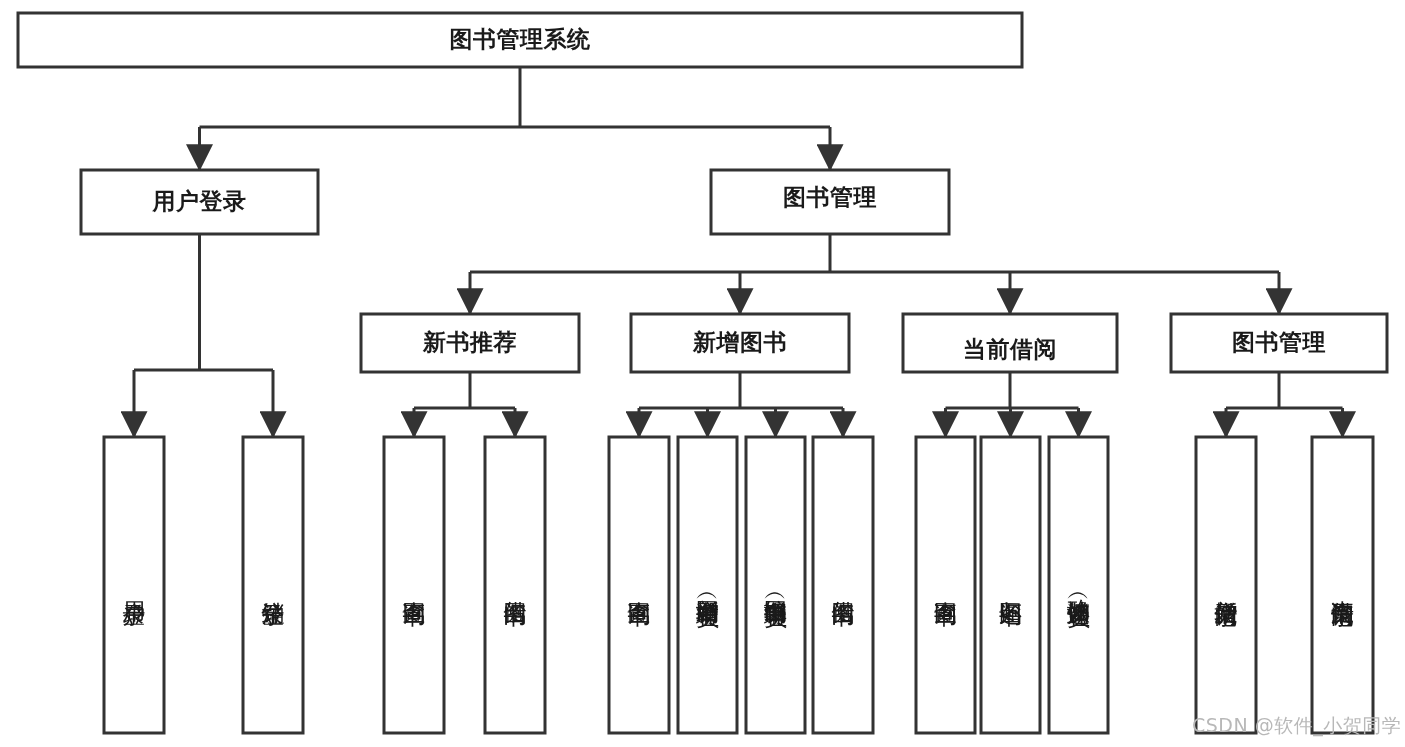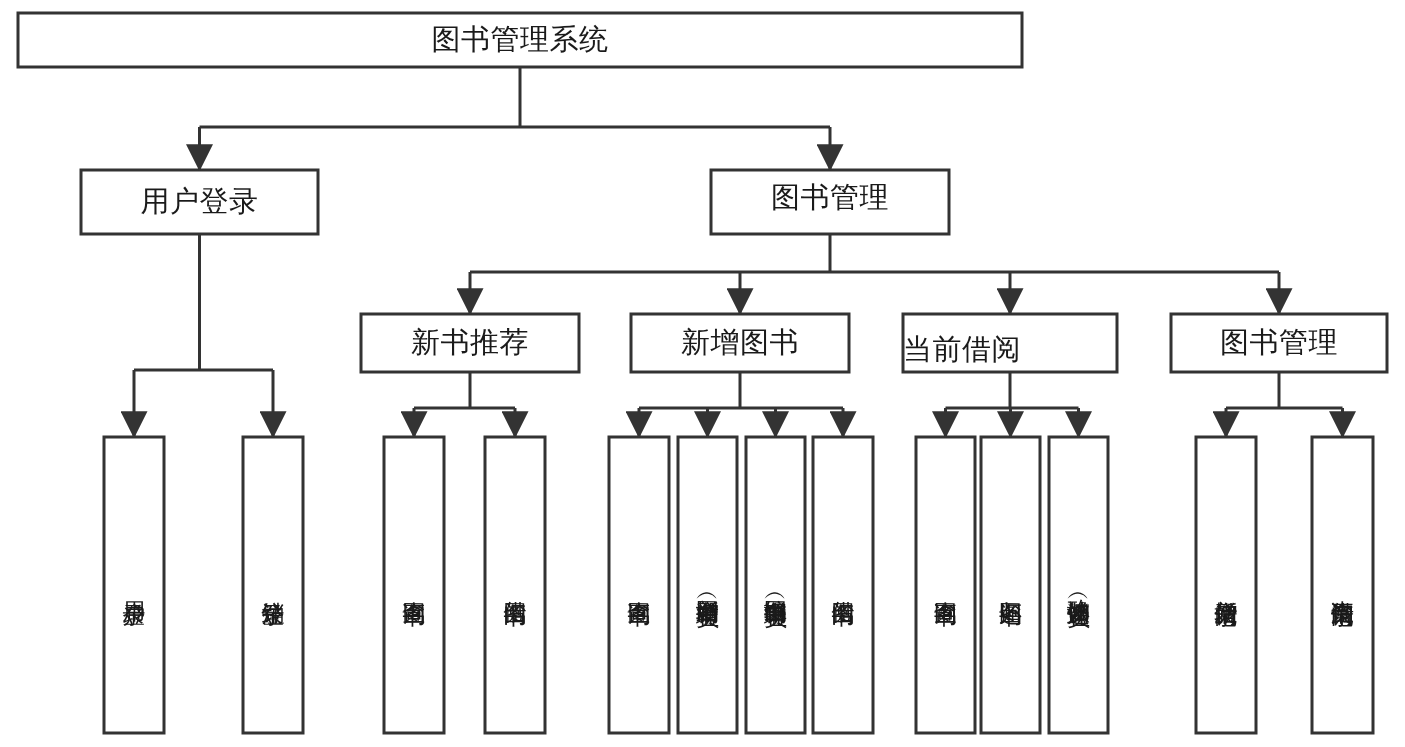--- a/index.html
+++ b/index.html
@@ -41,25 +41,26 @@
     fill: #333333;
     stroke: none;
   }
   
   .h-label {
     position: absolute;
     display: flex;
     align-items: center;
     justify-content: center;
     color: #1a1a1a;
-    font-size: 29px;
+    font-size: 23px;
     line-height: 1.1;
     letter-spacing: 0.5px;
     white-space: nowrap;
     pointer-events: none;
+    font-weight: bold;
   }
   
   .v-label {
     position: absolute;
     display: flex;
     align-items: center;
     justify-content: center;
     color: #1a1a1a;
     font-size: 23px;
     line-height: 1.18;
@@ -147,31 +148,32 @@
         <line x1="1342.5" y1="408" x2="1342.5" y2="436" class="link-line" marker-end="url(#arrow)"></line>
       </g>
   </svg>
 
   <div id="labels-layer">
       <div class="h-label" style="left: 18px; top: 13px; width: 1004px; height: 54px;">图书管理系统</div>
       <div class="h-label" style="left: 81px; top: 170px; width: 237px; height: 64px;">用户登录</div>
       <div class="h-label" style="left: 711px; top: 170px; width: 238px; height: 56px;">图书管理</div>
       <div class="h-label" style="left: 361px; top: 314px; width: 218px; height: 58px;">新书推荐</div>
       <div class="h-label" style="left: 631px; top: 314px; width: 218px; height: 58px;">新增图书</div>
-      <div class="h-label" style="left: 855px; top: 314px; width: 214px; height: 71px;">当前借阅</div>
+      <div class="h-label" style="left: 903px; top: 314px; width: 214px; height: 71px;">当前借阅</div>
       <div class="h-label" style="left: 1171px; top: 314px; width: 216px; height: 58px;">图书管理</div>
       <div class="v-label" style="left: 104px; top: 437px; width: 60px; height: 296px;">用户登录</div>
       <div class="v-label" style="left: 243px; top: 437px; width: 60px; height: 296px;">注销登录</div>
       <div class="v-label" style="left: 384px; top: 437px; width: 60px; height: 296px;">查询图书</div>
       <div class="v-label" style="left: 485px; top: 437px; width: 60px; height: 296px;">借阅图书</div>
       <div class="v-label" style="left: 609px; top: 437px; width: 60px; height: 296px;">查询图书</div>
       <div class="v-label" style="left: 678px; top: 437px; width: 59px; height: 296px;">新增图书（管理员）</div>
       <div class="v-label" style="left: 746px; top: 437px; width: 59px; height: 296px;">编辑图书（管理员）</div>
       <div class="v-label" style="left: 813px; top: 437px; width: 60px; height: 296px;">借阅图书</div>
       <div class="v-label" style="left: 916px; top: 437px; width: 59px; height: 296px;">查询图书</div>
       <div class="v-label" style="left: 981px; top: 437px; width: 59px; height: 296px;">归还图书</div>
       <div class="v-label" style="left: 1049px; top: 437px; width: 59px; height: 296px;">确认归还（管理员）</div>
       <div class="v-label" style="left: 1196px; top: 437px; width: 60px; height: 296px;">新增借阅记录</div>
       <div class="v-label" style="left: 1312px; top: 437px; width: 61px; height: 296px;">查询借阅记录</div>
     </div>
 
+  <div class="watermark" style="left: 1192px; top: 713px;">CSDN @软件_小贺同学</div>
 
 </div>
 
 </body></html>

